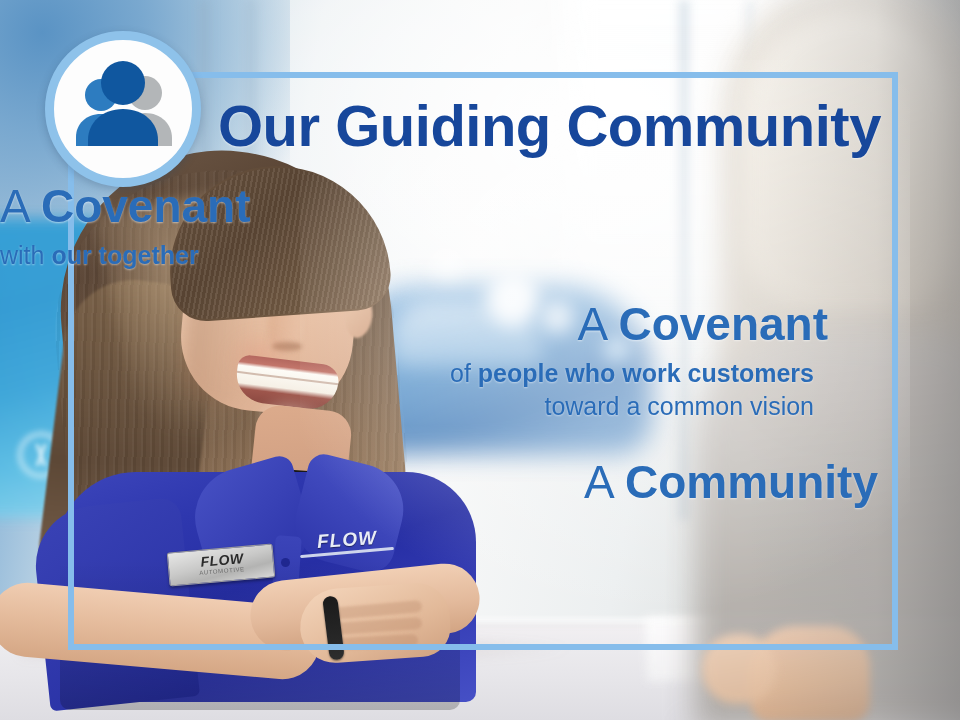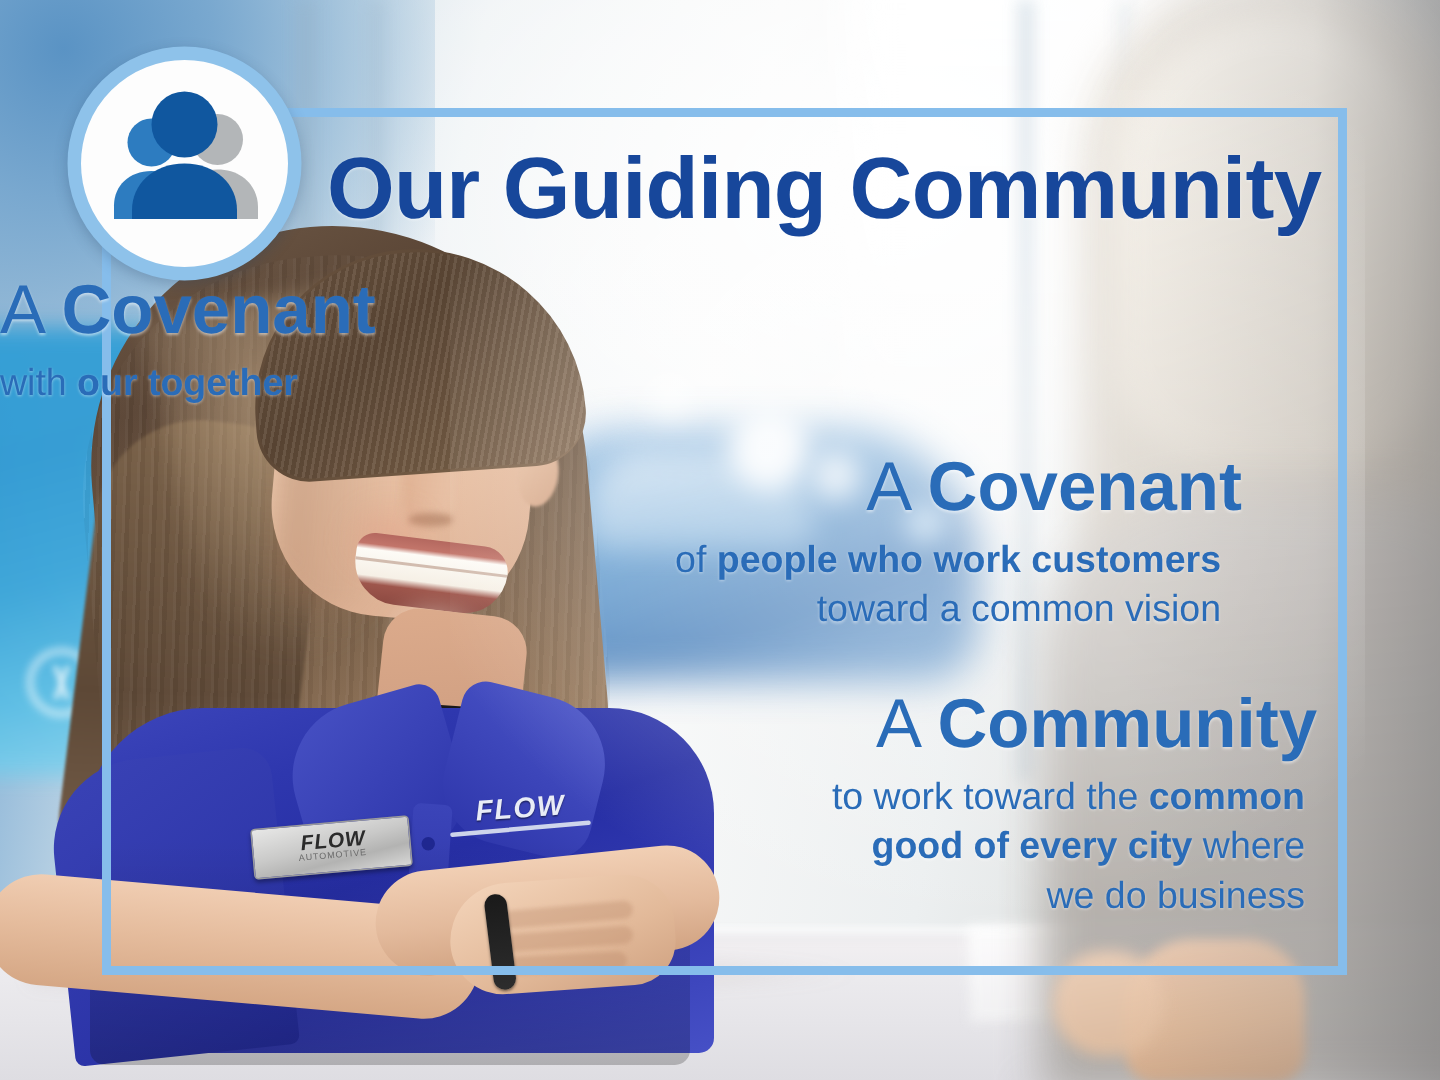--- a/index.html
+++ b/index.html
@@ -480,20 +480,15 @@
     <div class="sub">
       <span>of </span><b>people who work customers</b><br>
       <span>toward a common vision</span>
     </div>
   </div>
 
   <div class="tx blockC">
     <div class="head">
       <span>A </span><b>Community</b>
     </div>
-    <div class="sub">
-      <span>to work toward the </span><b>common</b><br>
-      <b>good of every city</b><span> where</span><br>
-      <span>we do business</span>
-    </div>
   </div>
 
 </div>
 
 </body></html>

